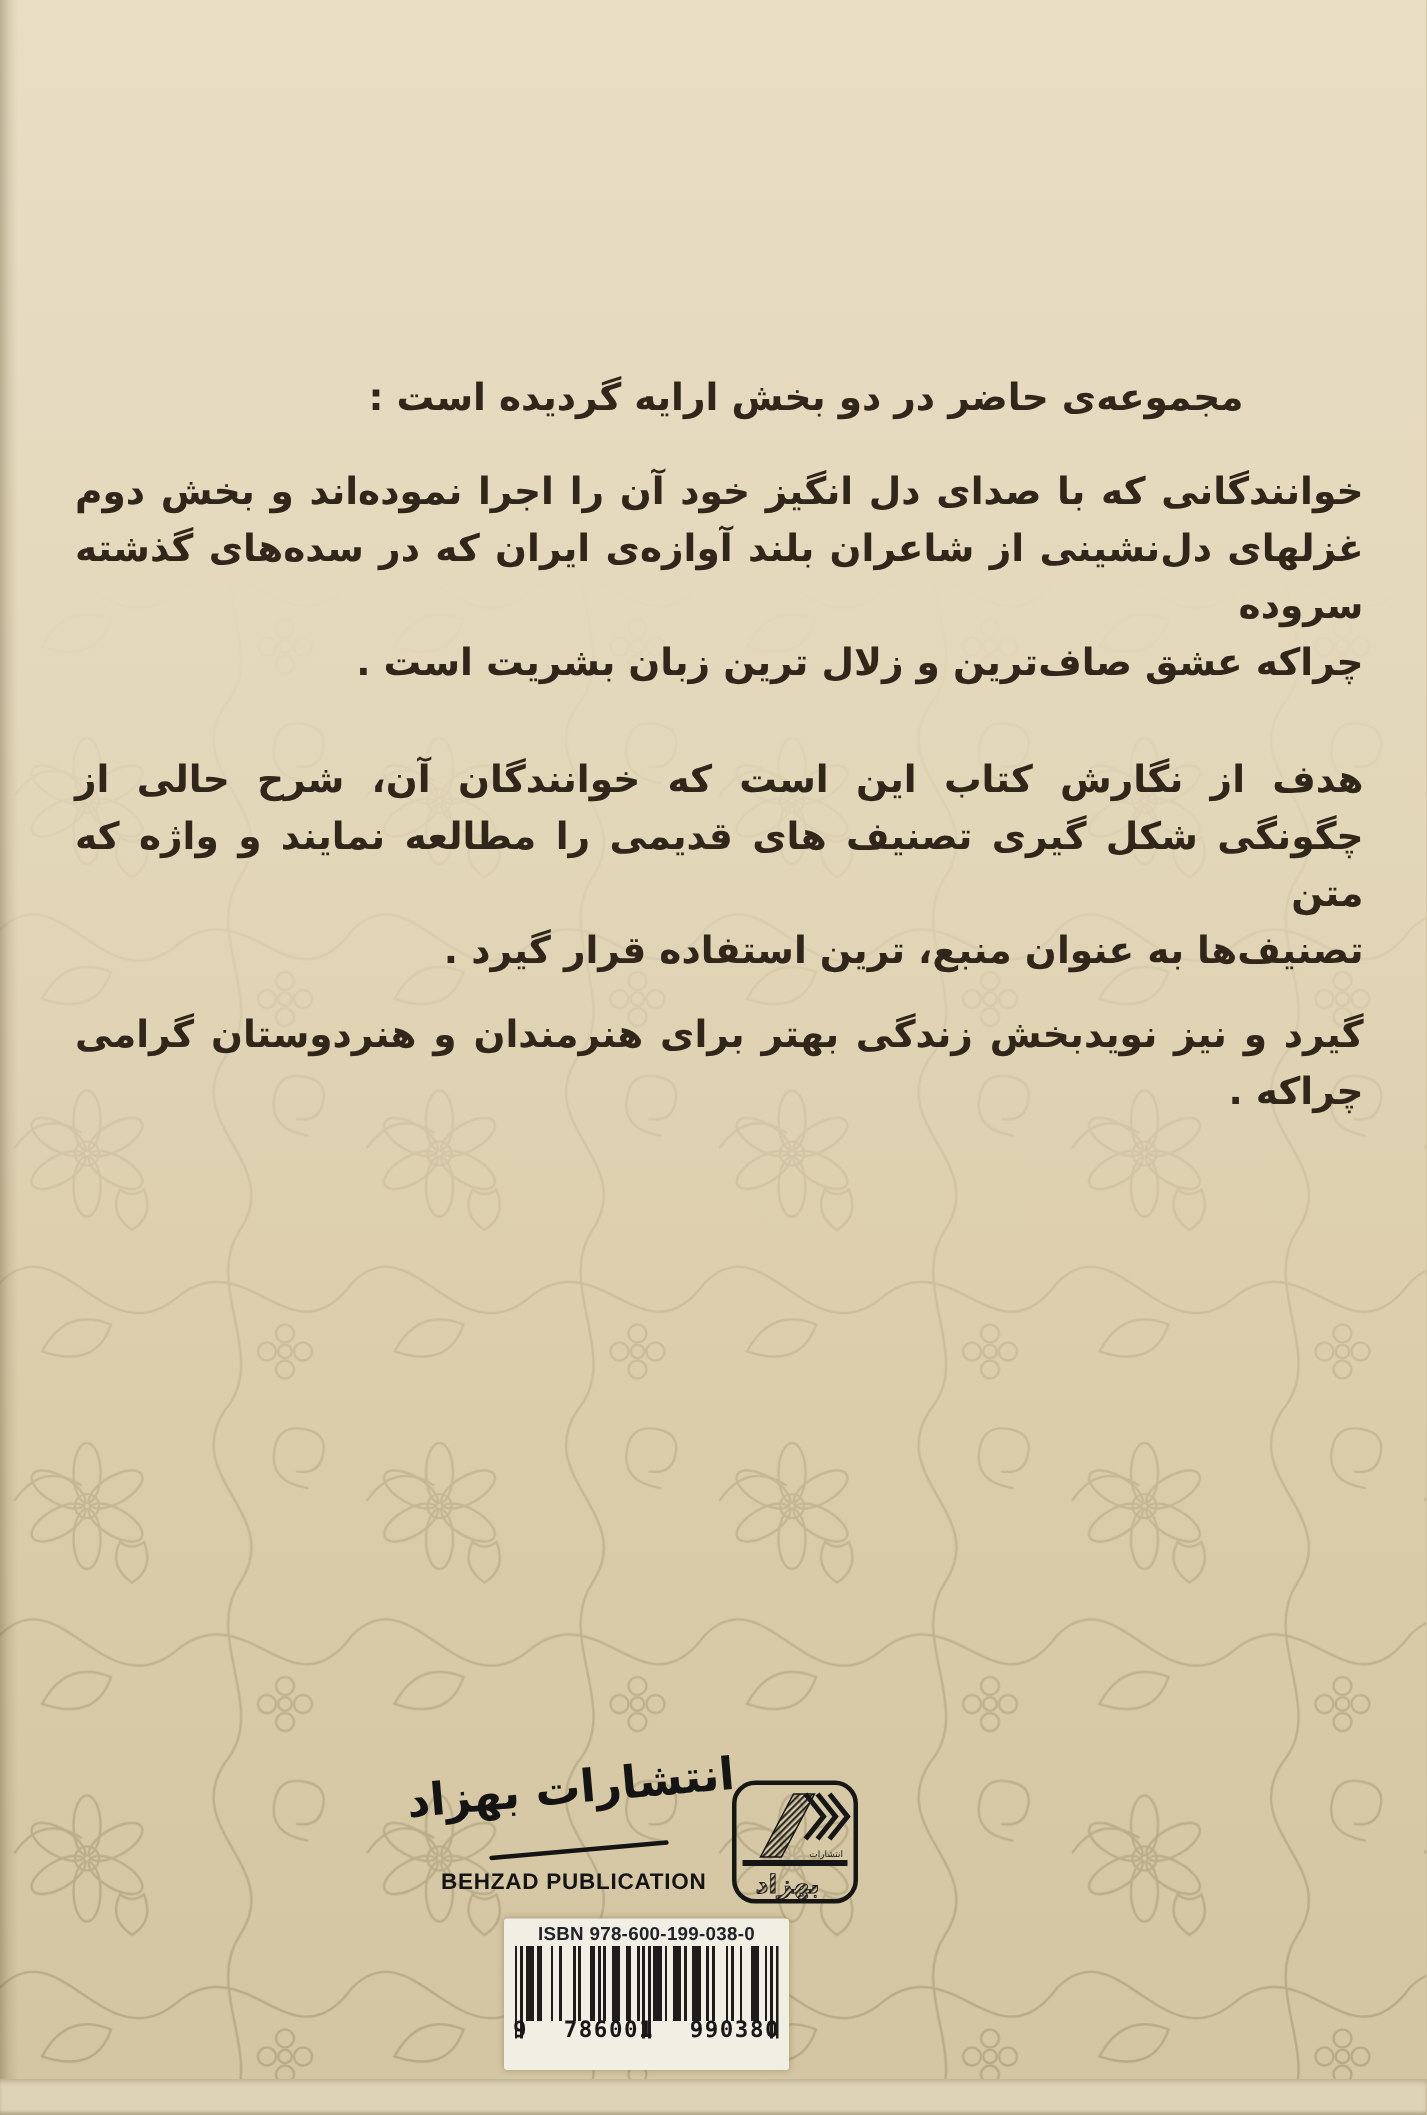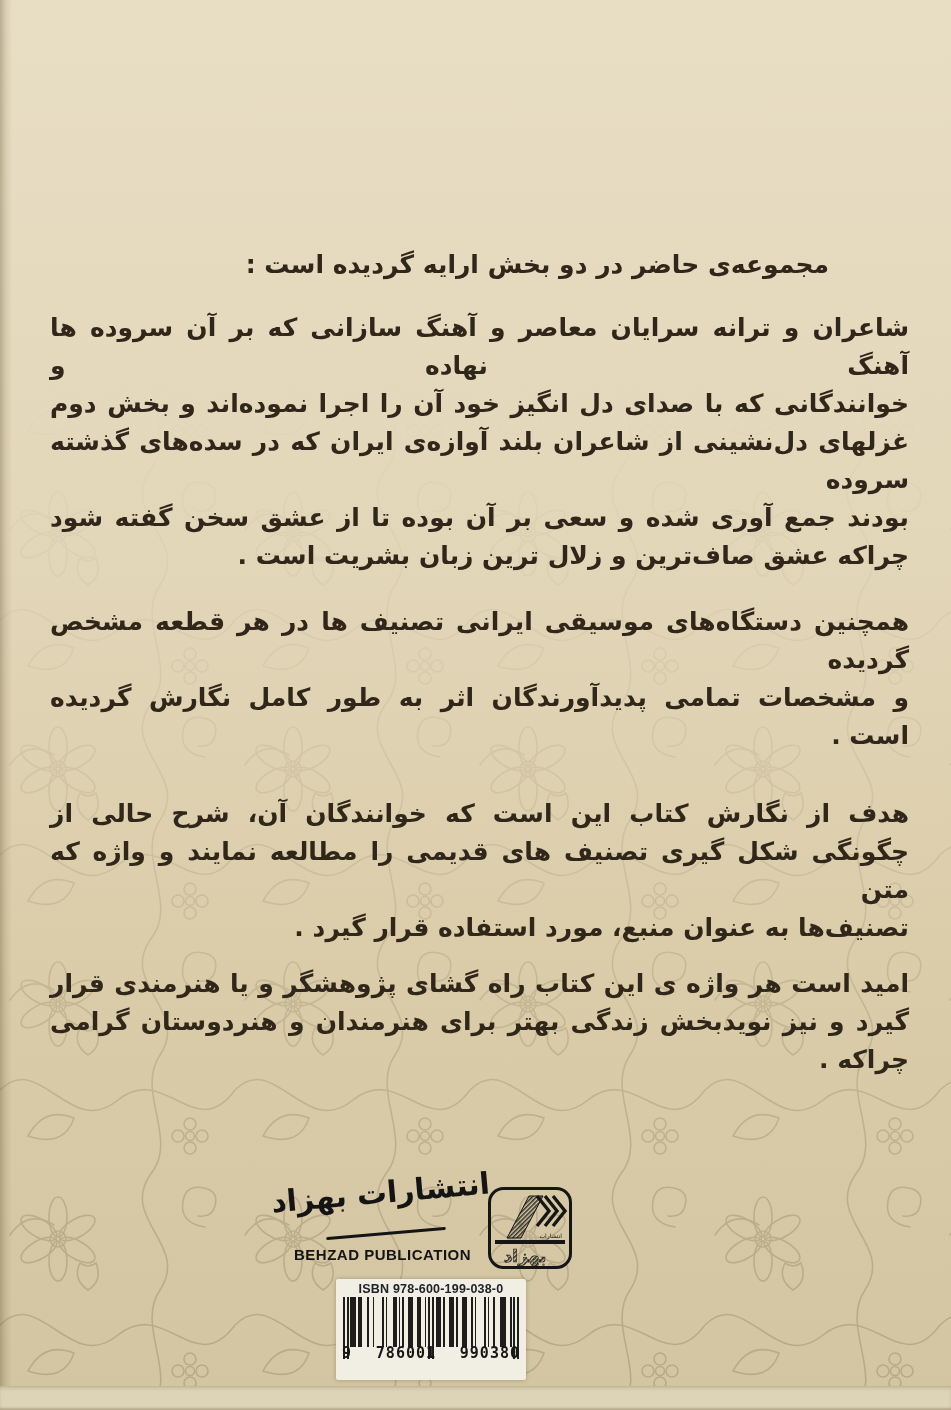--- a/index.html
+++ b/index.html
@@ -90,38 +90,30 @@
     <rect width="951" height="1410" fill="url(#arab)" mask="url(#fadeMask)" opacity="0.5"></rect>
   </svg>
 
   <div class="left-edge"></div>
 
   <div class="body-text" lang="fa" dir="rtl">
     <div class="para p1">
       <div class="line end indent">مجموعه‌ی حاضر در دو بخش ارایه گردیده است :</div>
     </div>
     <div class="para p2">
-      <div class="line">شاعران و ترانه سرایان معاصر و آهنگ سازانی که بر آن سروده ها آهنگ نهاده و</div>
       <div class="line">خوانندگانی که با صدای دل انگیز خود آن را اجرا نموده‌اند و بخش دوم</div>
       <div class="line">غزلهای دل‌نشینی از شاعران بلند آوازه‌ی ایران که در سده‌های گذشته سروده</div>
-      <div class="line">بودند جمع آوری شده و سعی بر آن بوده تا از عشق سخن گفته شود</div>
       <div class="line end">چراکه عشق صاف‌ترین و زلال ترین زبان بشریت است .</div>
-    </div>
-    <div class="para p3">
-      <div class="line">همچنین دستگاه‌های موسیقی ایرانی تصنیف ها در هر قطعه مشخص گردیده</div>
-      <div class="line">و مشخصات تمامی پدیدآورندگان اثر به طور کامل نگارش گردیده</div>
-      <div class="line end">است .</div>
     </div>
     <div class="para p4">
       <div class="line">هدف از نگارش کتاب این است که خوانندگان آن، شرح حالی از</div>
       <div class="line">چگونگی شکل گیری تصنیف های قدیمی را مطالعه نمایند و واژه که متن</div>
-      <div class="line end">تصنیف‌ها به عنوان منبع، مورد استفاده قرار گیرد .</div>
+      <div class="line end">تصنیف‌ها به عنوان منبع، ترین استفاده قرار گیرد .</div>
     </div>
     <div class="para p5">
-      <div class="line">امید است هر واژه ی این کتاب راه گشای پژوهشگر و یا هنرمندی قرار</div>
       <div class="line">گیرد و نیز نویدبخش زندگی بهتر برای هنرمندان و هنردوستان گرامی</div>
       <div class="line end">چراکه .</div>
     </div>
   </div>
 
   <div class="logo-block">
     <div class="calli" dir="rtl">انتشارات بهزاد</div>
     <div class="calli-swash"></div>
     <div class="pub-en">BEHZAD PUBLICATION</div>
   </div>

